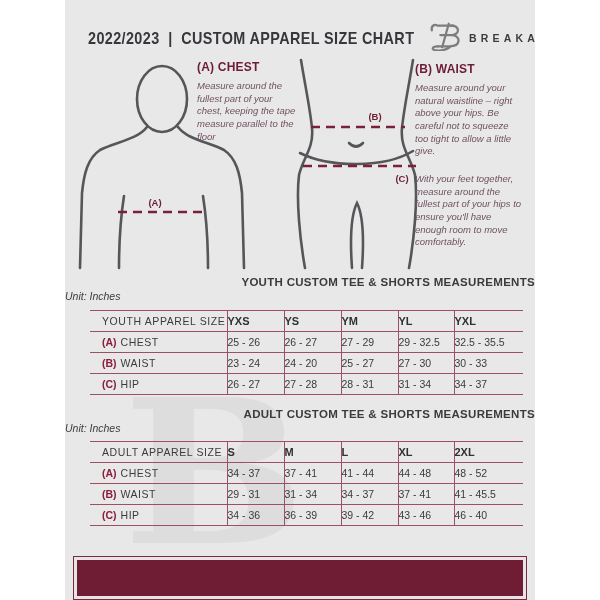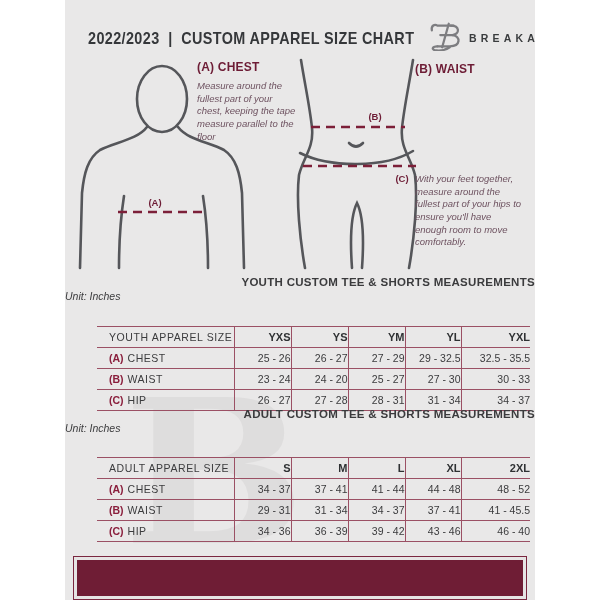--- a/index.html
+++ b/index.html
@@ -25,23 +25,23 @@
   }
   
   .m-block{position:absolute;}
   .m-head{font-size:12px;font-weight:700;color:#6d1c35;letter-spacing:.2px;}
   .m-desc{margin-top:6px;font-size:9.5px;line-height:1.33;font-style:italic;color:#6e5260;}
   .fig{position:absolute;}
   
   .sec-title{position:absolute;left:0;width:100%;text-align:right;font-size:11.5px;font-weight:700;color:#3b3b3d;letter-spacing:.3px;}
   .sec-unit{position:absolute;left:0;width:100%;text-align:left;font-size:10.5px;font-style:italic;color:#3b3b3d;}
   
-  .size-table{position:absolute;left:32px;width:433px;border-collapse:collapse;table-layout:fixed;background:transparent;margin-top:16px;}
+  .size-table{position:absolute;left:25px;width:433px;border-collapse:collapse;table-layout:fixed;background:transparent;}
   .size-table tr{border-top:1.5px solid #9b5064;border-bottom:1.5px solid #9b5064;}
-  .size-table td{height:20px;padding:0;vertical-align:middle;font-size:10.5px;color:#3b3b3d;text-align:right;}
+  .size-table td{height:20px;padding:0;vertical-align:middle;font-size:10.5px;color:#3b3b3d;text-align:left;}
   .size-table td + td{border-left:1.5px solid #9b5064;}
   .size-table td.lbl{text-align:left;padding-left:12px;}
   .size-table tr.head td{font-weight:700;color:#2f3133;font-size:11px;}
   .size-table tr.head td.lbl{font-weight:400;color:#3b3b3d;letter-spacing:.6px;font-size:10.5px;}
   .rk{color:#8a1e3c;font-weight:700;margin-right:4px;}
   .rn{letter-spacing:.5px;}
   
   .footer-bar{
     position:absolute;left:8px;top:556px;width:454px;height:44px;box-sizing:border-box;
     background:#6f1d35;border:1px solid #7a2740;box-shadow:inset 0 0 0 3px #e6e4e4;
@@ -101,20 +101,21 @@
     <line x1="20" y1="108" x2="133" y2="108" stroke="#7c1f38" stroke-width="2.6" stroke-dasharray="9 6"></line>
     <text x="119" y="124" text-anchor="middle" font-size="9.5" font-weight="bold" fill="#6d1c35">(C)</text>
   </svg>
 
   <div class="m-block" style="left:132px;top:60px;width:100px;">
     <div class="m-head">(A) CHEST</div>
     <div class="m-desc">Measure around the fullest part of your chest, keeping the tape measure parallel to the floor</div>
   </div>
   <div class="m-block" style="left:350px;top:62px;width:108px;">
     <div class="m-head">(B) WAIST</div>
+    <div class="m-desc">Measure around your natural waistline – right above your hips. Be careful not to squeeze too tight to allow a little give.</div>
   </div>
   <div class="m-block" style="left:350px;top:167px;width:108px;">
     <div class="m-desc">With your feet together, measure around the fullest part of your hips to ensure you'll have enough room to move comfortably.</div>
   </div>
 
   <div class="sec-title" style="top:276px;">YOUTH CUSTOM TEE &amp; SHORTS MEASUREMENTS</div>
   <div class="sec-unit" style="top:290px;">Unit: Inches</div>
 
   <table class="size-table" style="top:310px;">
     <colgroup>

